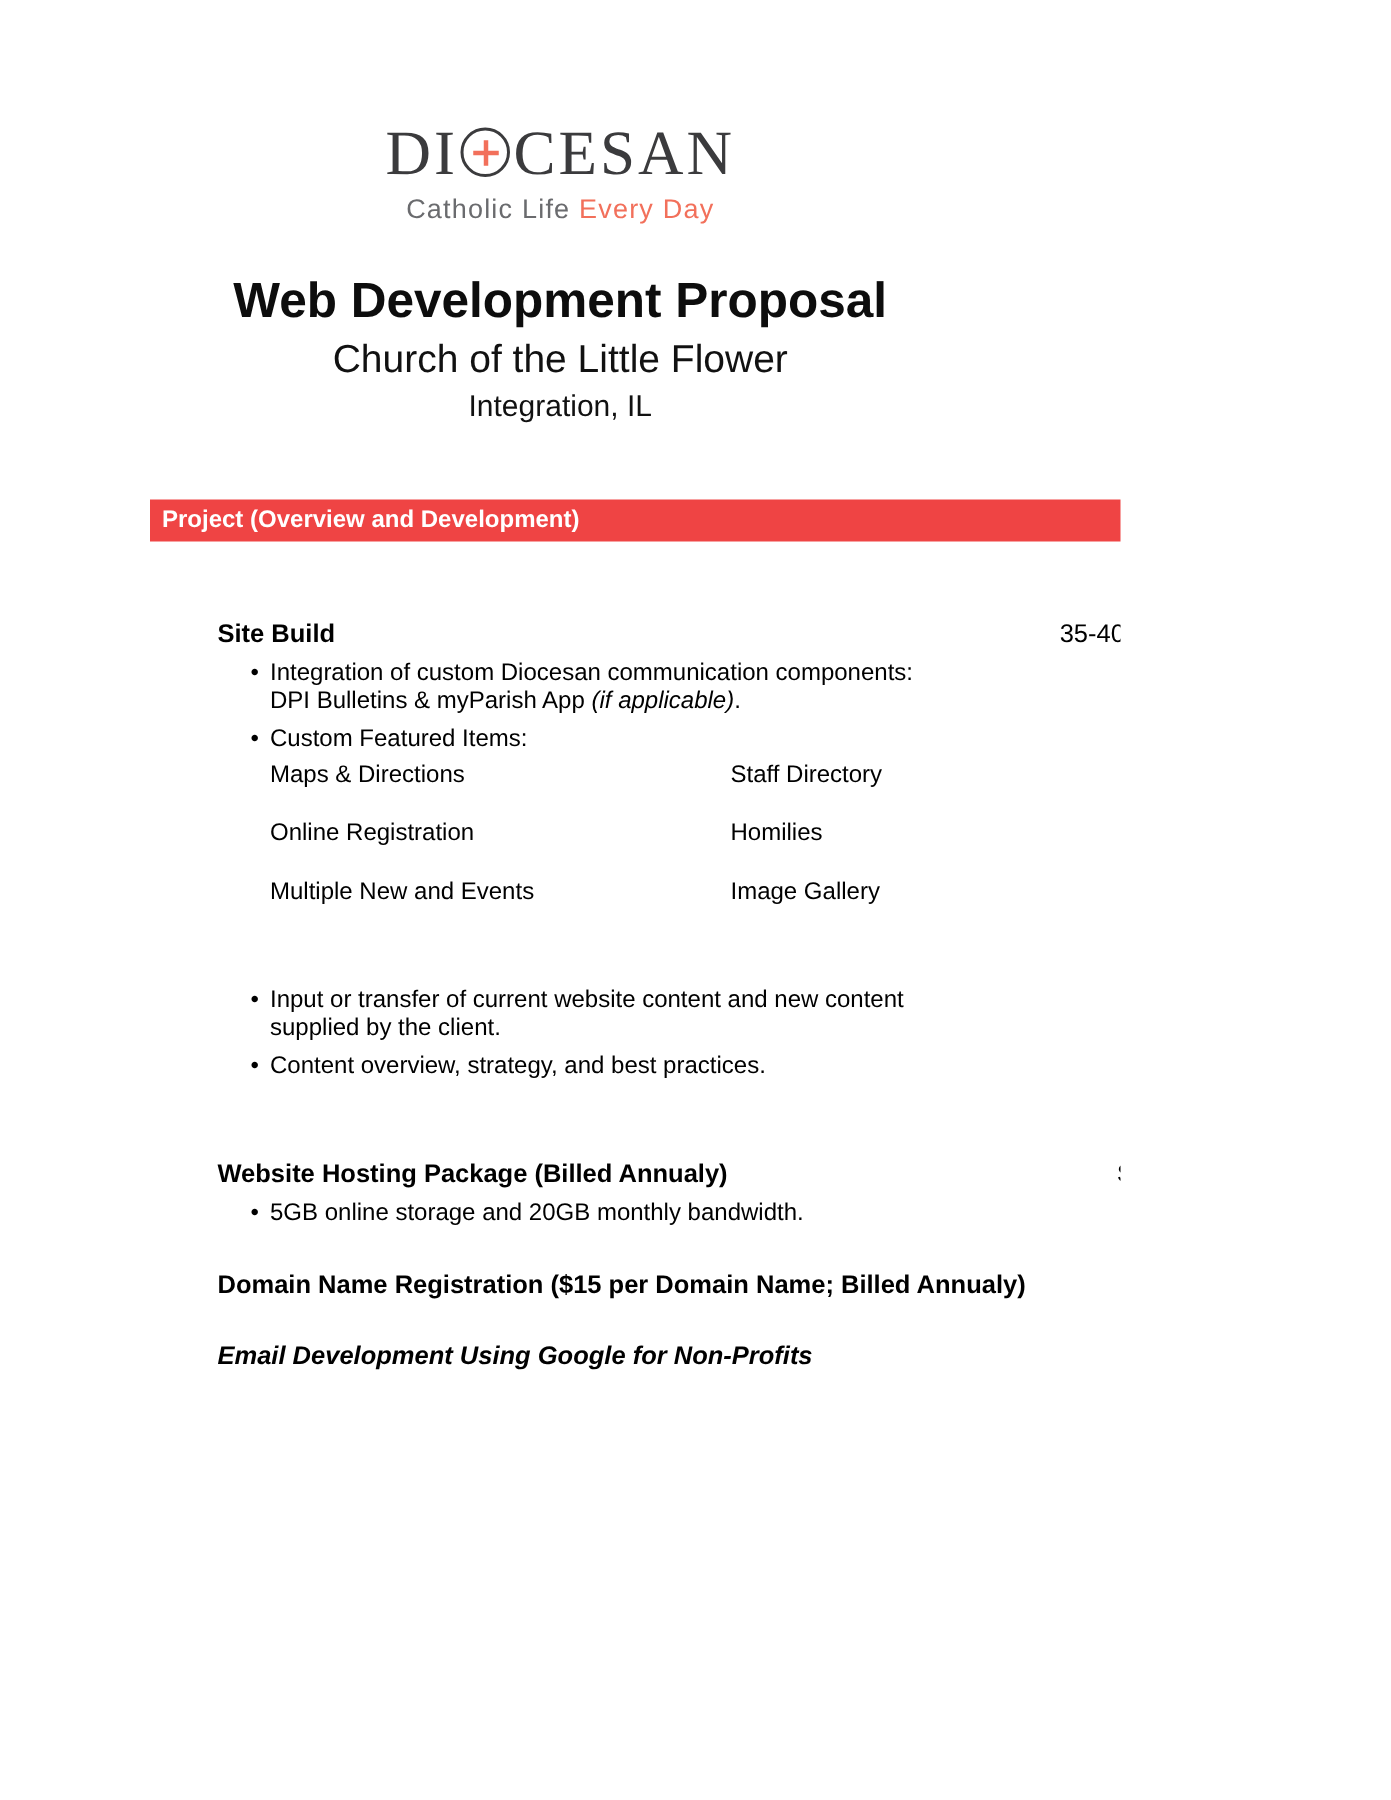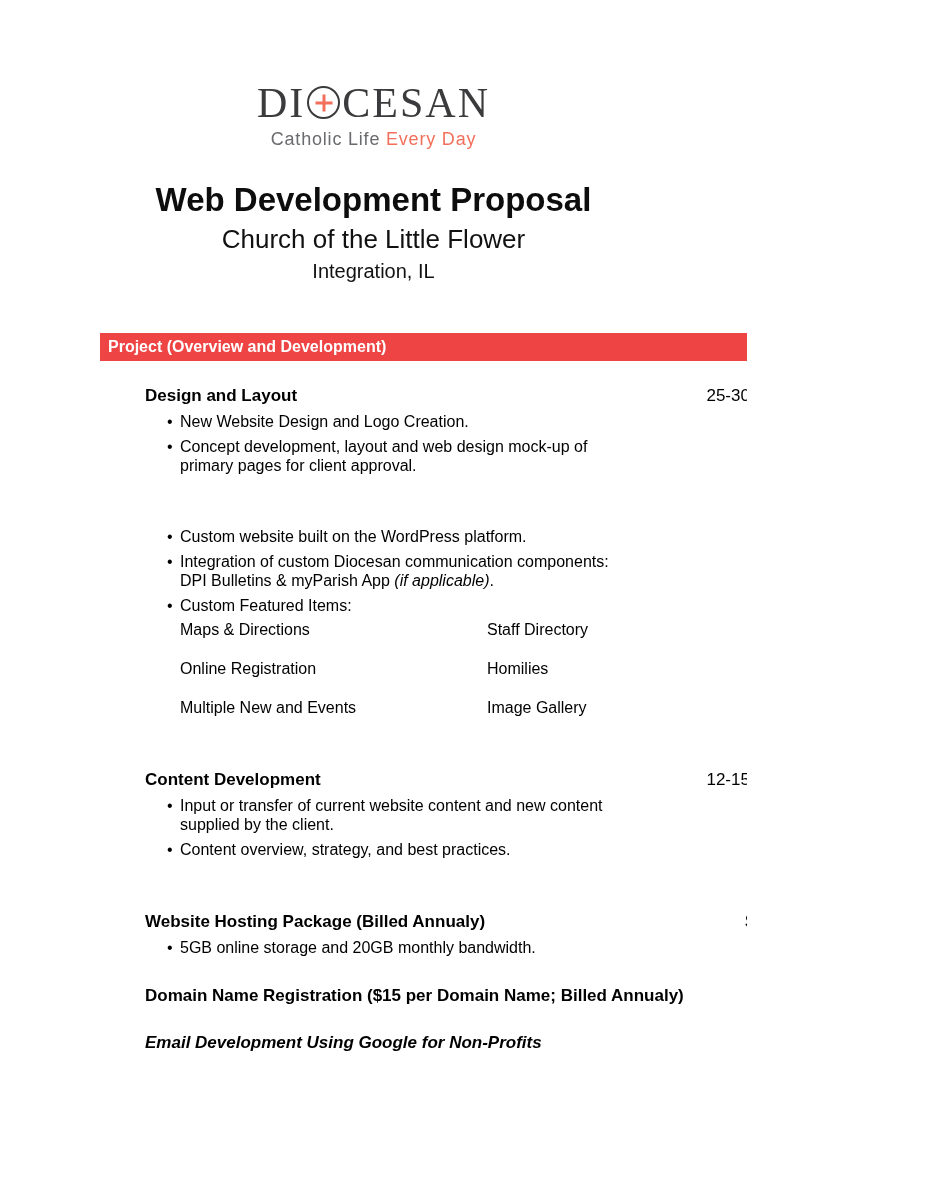--- a/index.html
+++ b/index.html
@@ -103,55 +103,44 @@
   </div>
 
   <div class="doc-title">Web Development Proposal</div>
   <div class="doc-subtitle">Church of the Little Flower</div>
   <div class="doc-location">Integration, IL</div>
 
   <div class="banner">Project (Overview and Development)</div>
 
   <div class="content">
 
-    <div class="section s1">
+
+    <div class="section s2">
       <div class="sec-head">
-        <span class="sec-title">Design and Layout</span>
-        <span class="sec-value">25-30  hrs</span>
+        <span class="sec-title">Site Build</span>
+        <span class="sec-value">35-40  hrs</span>
       </div>
       <ul class="bullets">
-        <li>New Website Design and Logo Creation.</li>
-        <li>Concept development, layout and web design mock-up of primary pages for client approval.</li>
-      </ul>
-    </div>
-
-    <div class="section s2">
-      <ul class="bullets">
-        <li>Custom website built on the WordPress platform.</li>
         <li>
           <span>Integration of custom Diocesan communication components:</span><br>
           <span>DPI Bulletins &amp; myParish App </span><em class="it">(if applicable)</em><span>.</span>
         </li>
         <li>Custom Featured Items:</li>
       </ul>
       <div class="features">
         <span>Maps &amp; Directions</span>
         <span>Staff Directory</span>
         <span>Online Registration</span>
         <span>Homilies</span>
         <span>Multiple New and Events</span>
         <span>Image Gallery</span>
       </div>
     </div>
 
     <div class="section s3">
-      <div class="sec-head">
-        <span class="sec-title">Content Development</span>
-        <span class="sec-value">12-15  hrs</span>
-      </div>
       <ul class="bullets">
         <li>Input or transfer of current website content and new content supplied by the client.</li>
         <li>Content overview, strategy, and best practices.</li>
       </ul>
     </div>
 
     <div class="section s4">
       <div class="sec-head">
         <span class="sec-title">Website Hosting Package (Billed Annualy)</span>
         <span class="sec-value">$300</span>

